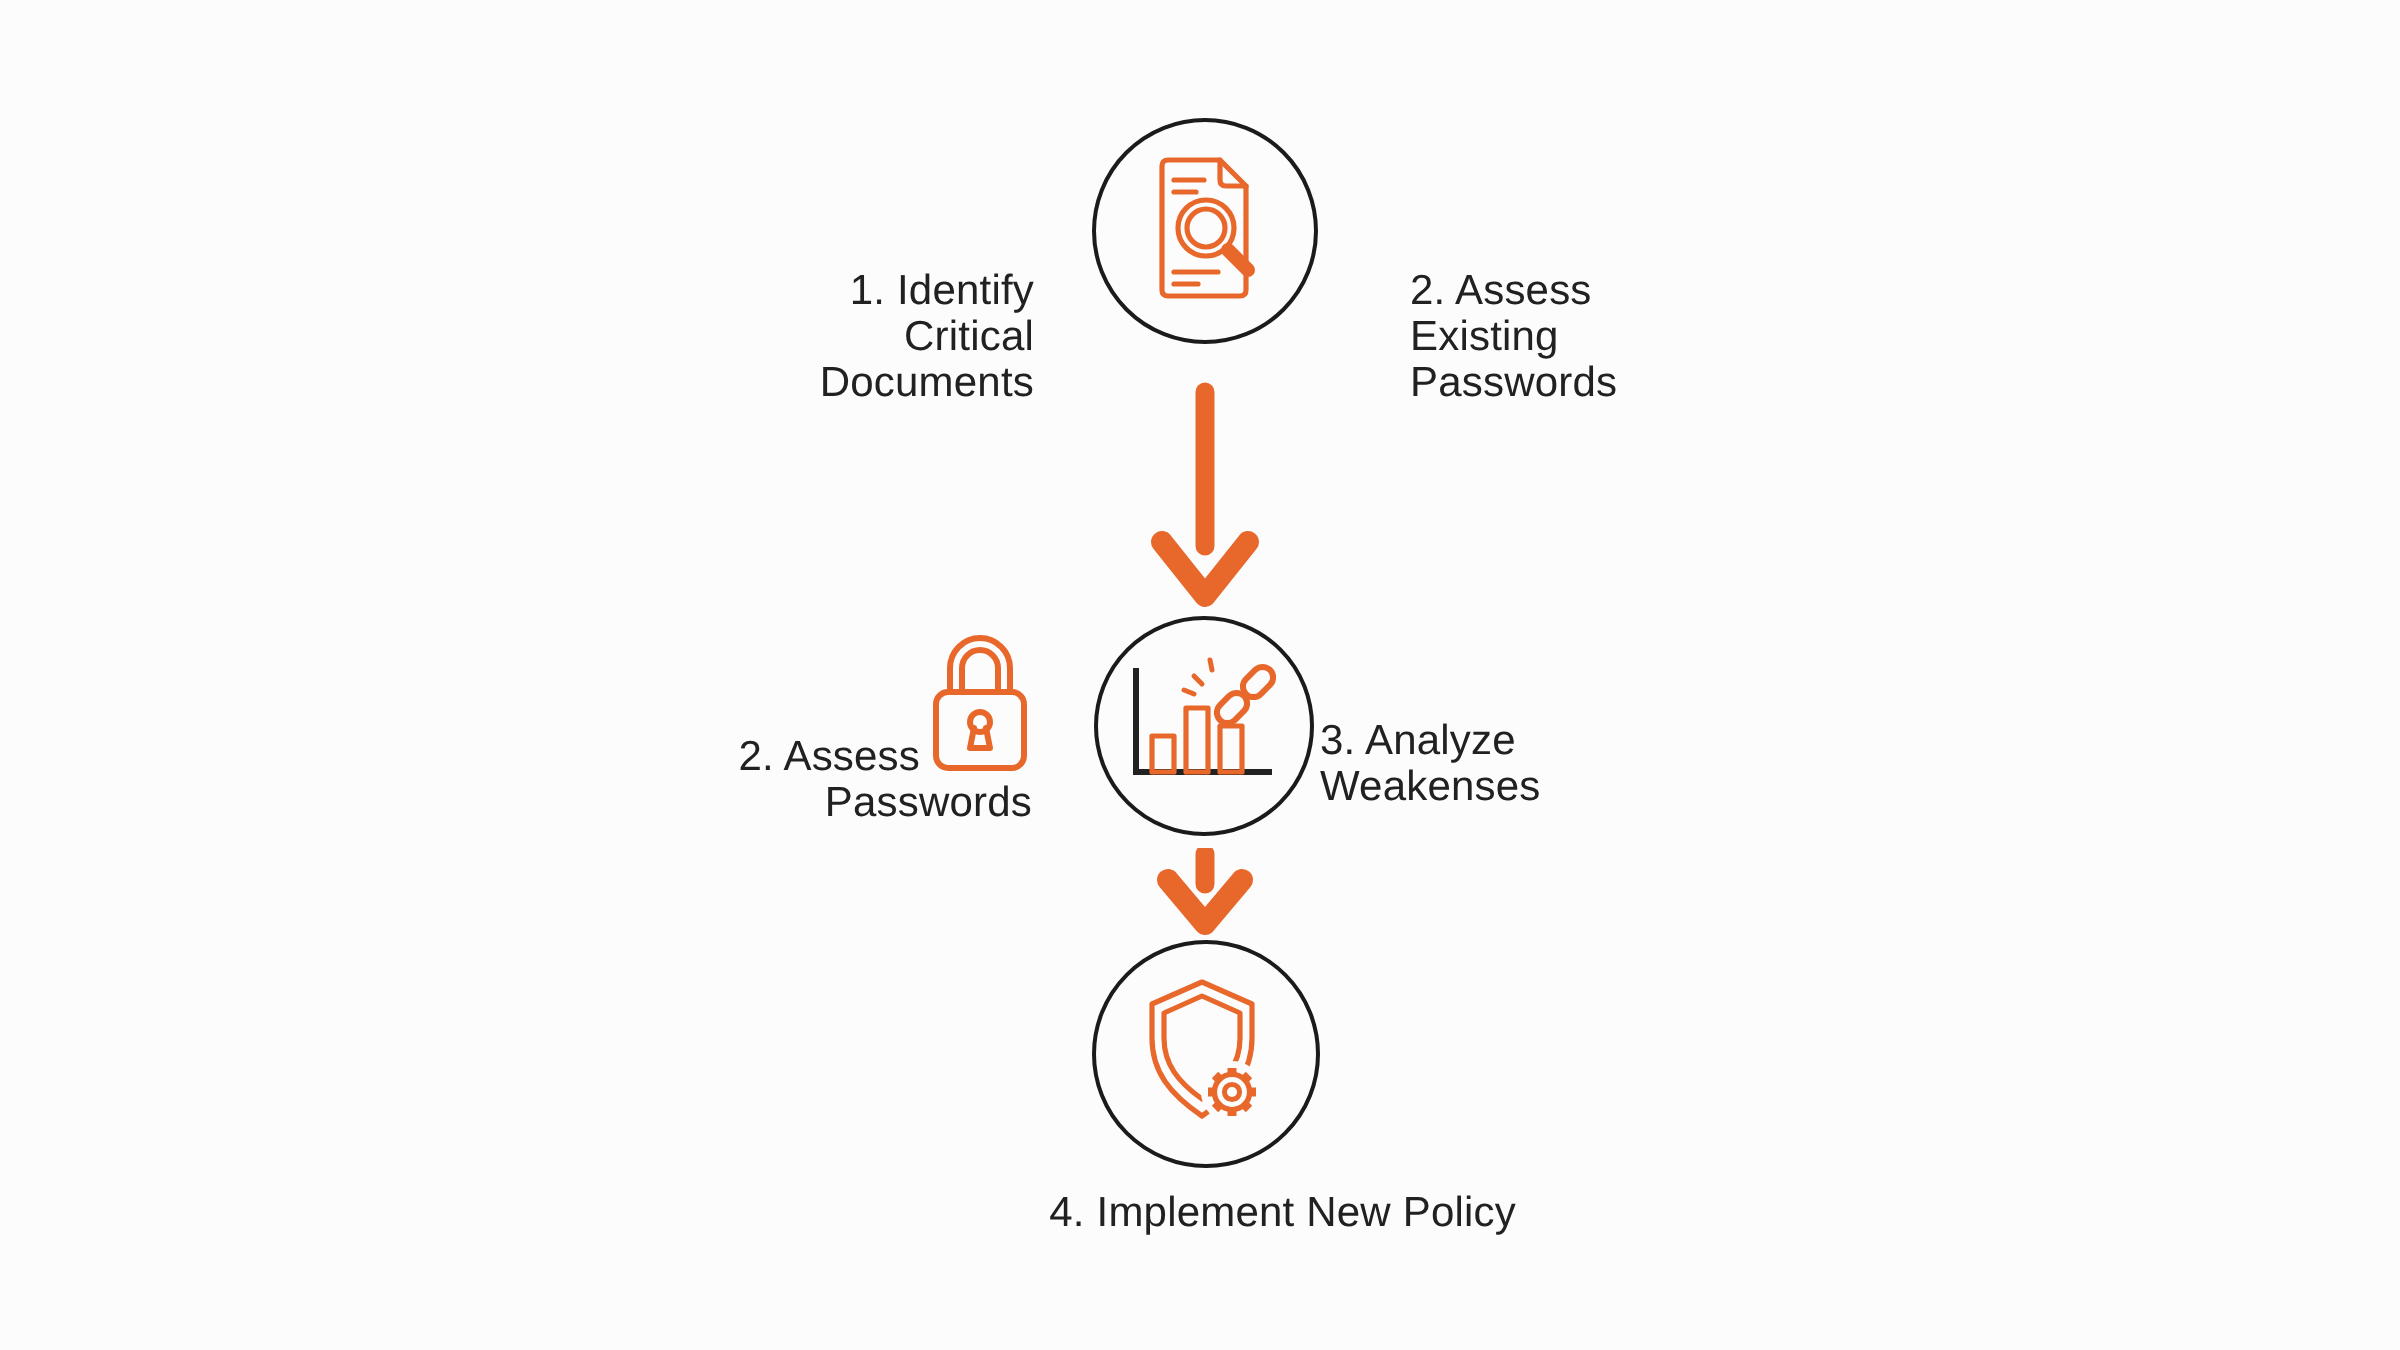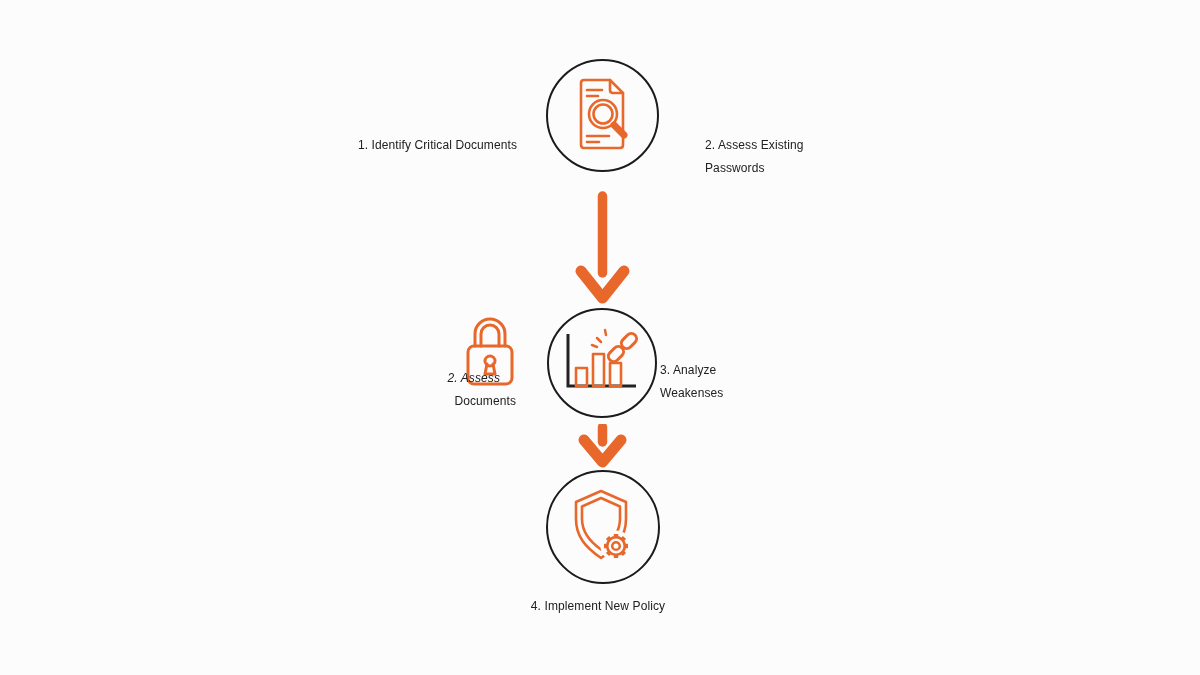--- a/index.html
+++ b/index.html
@@ -21,21 +21,21 @@
   .node-circle{
     position:absolute;
     border:2.5px solid var(--circle_outline);
     border-radius:50%;
     box-sizing:border-box;
     display:flex;align-items:center;justify-content:center;
     background:var(--background);
   }
   .abs{position:absolute;}
   .label{
-    font-size:12px;
+    font-size:21px;
     line-height:23px;
     color:var(--text);
     letter-spacing:0.1px;
   }
   .align-r{text-align:right;}
   .align-l{text-align:left;}
   .align-c{text-align:center;}
   svg{display:block;}
   .stroke-accent{stroke:var(--accent);fill:none;}
   .stroke-dark{stroke:#222222;fill:none;}
@@ -96,22 +96,22 @@
   <svg class="abs" style="left:461px;top:316px;" width="58" height="74" viewBox="0 0 58 74">
     <g class="stroke-accent" stroke-width="3" stroke-linecap="round" stroke-linejoin="round">
       <path d="M14 30 V18 a15 15 0 0 1 30 0 V30"></path>
       <path d="M20 30 V18 a9 9 0 0 1 18 0 V30"></path>
       <rect x="7" y="30" width="44" height="38" rx="6"></rect>
       <circle cx="29" cy="45" r="5"></circle>
       <path d="M26 48 L24 58 H34 L32 48"></path>
     </g>
   </svg>
 
-  <div class="label align-r abs" style="right:700px;top:367px;font-style:italic;">2. Assess</div>
-  <div class="label align-r abs" style="right:684px;top:390px;">Documents</div>
+  <div class="label align-r abs" style="right:740px;top:367px;">2. Assess</div>
+  <div class="label align-r abs" style="right:684px;top:390px;">Passwords</div>
 
   <div class="label align-l abs" style="left:660px;top:359px;width:100px;">3. Analyze Weakenses</div>
 
   <svg class="abs" style="left:574px;top:424px;" width="57" height="44" viewBox="0 0 57 44">
     <g class="stroke-accent" stroke-linecap="round" stroke-linejoin="round">
       <line x1="28.5" y1="3" x2="28.5" y2="18" stroke-width="9.5"></line>
       <polyline points="10,16 28.5,38 47,16" stroke-width="11"></polyline>
     </g>
   </svg>
 
@@ -130,15 +130,15 @@
         <line x1="39.5" y1="50.5" x2="42" y2="53"></line>
         <line x1="54" y1="65" x2="56.5" y2="67.5"></line>
         <line x1="39.5" y1="67.5" x2="42" y2="65"></line>
         <line x1="54" y1="53" x2="56.5" y2="50.5"></line>
       </g>
       <circle class="stroke-accent" cx="48" cy="59" r="8.8" stroke-width="2.7"></circle>
       <circle class="stroke-accent" cx="48" cy="59" r="3.8" stroke-width="2.5"></circle>
     </svg>
   </div>
 
-  <div class="label align-c abs" style="left:438px;top:595px;width:320px;">4. Implement New Policy</div>
+  <div class="label align-c abs" style="left:438px;top:595px;width:320px;text-align:right;">4. Implement New Policy</div>
 
 </div>
 
 </body></html>

